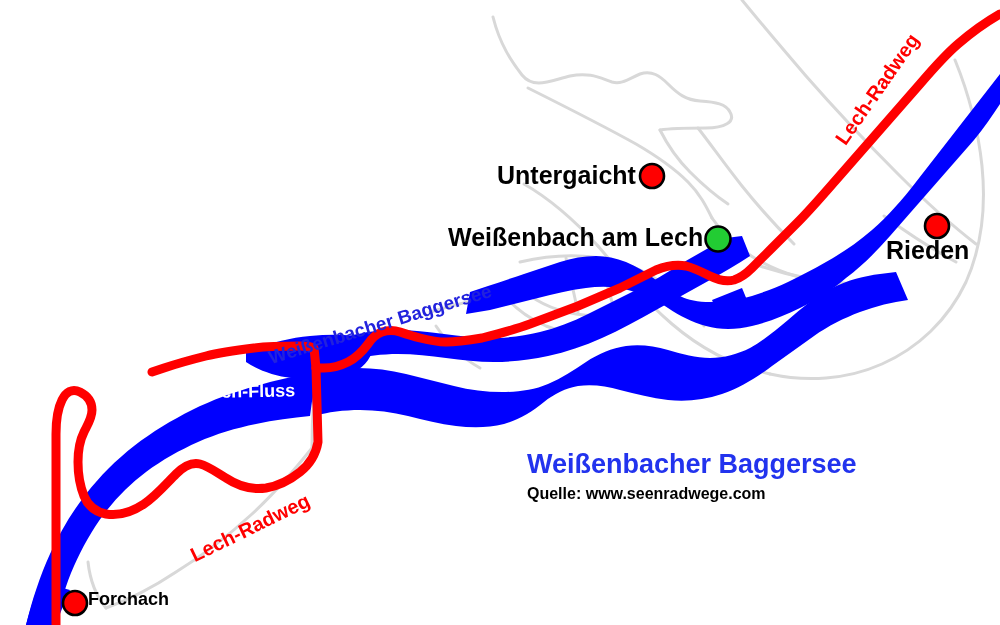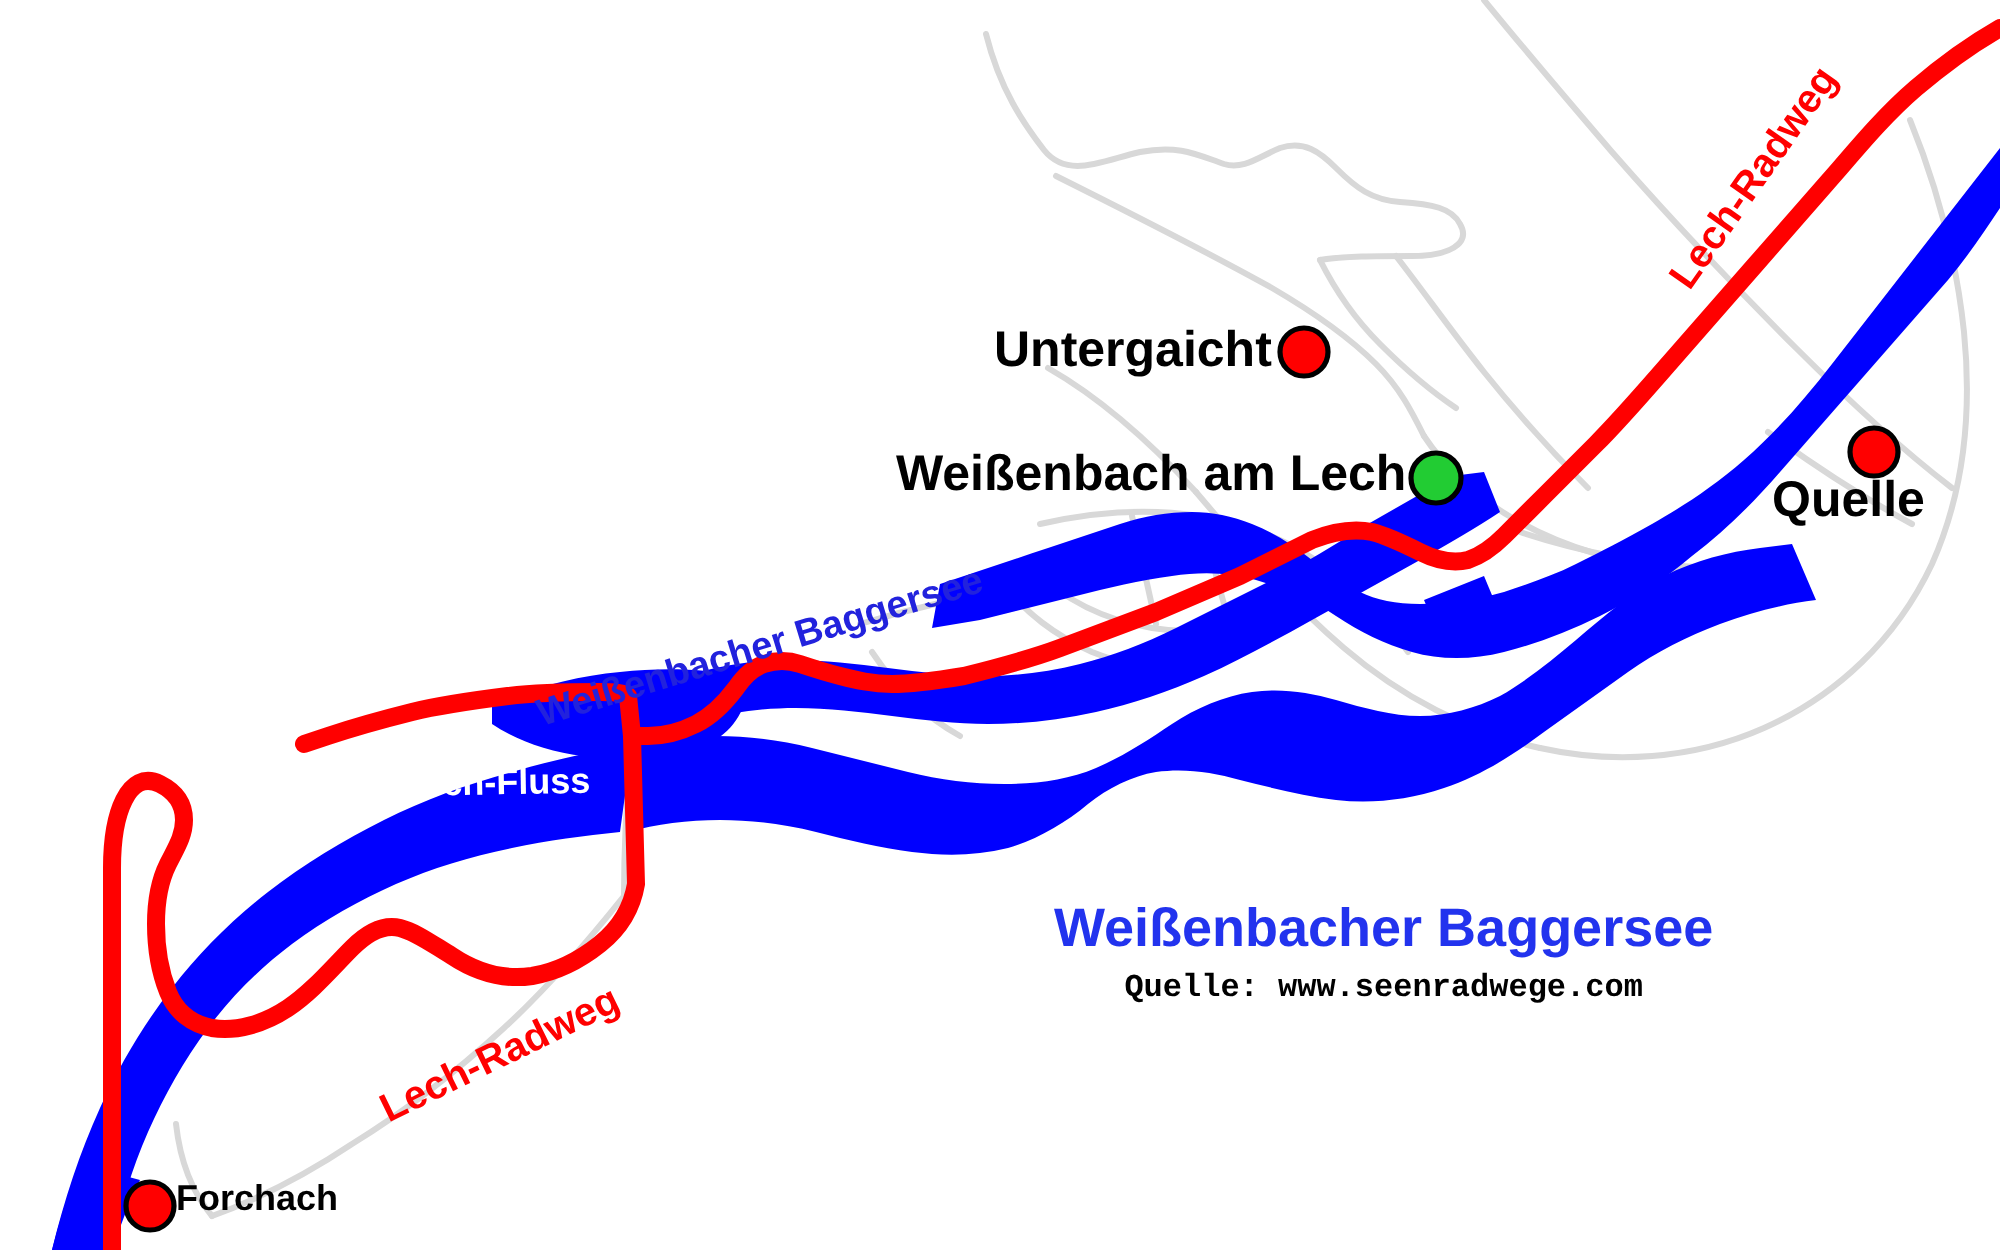--- a/index.html
+++ b/index.html
@@ -93,27 +93,26 @@
   #map-title {
     font-family: "Liberation Sans", sans-serif;
     font-weight: bold;
     font-size: 27px;
     color: #2233ee;
     letter-spacing: 0px;
     line-height: 1.1;
     white-space: nowrap;
   }
   #map-source {
-    font-family: Liberation Mono, monospace;
+    font-family: Liberation Sans, sans-serif;
     font-weight: bold;
     font-size: 16px;
     color: #000000;
     margin-top: 5px;
     white-space: nowrap;
-    text-align: center;
   }
 </style>
 </head>
 <body>
 
 <div id="map-root">
 
   <svg id="map-svg" viewBox="0 0 1000 625" xmlns="http://www.w3.org/2000/svg">
 
     <g>
@@ -214,21 +213,21 @@
       <circle class="town-dot-green" cx="718" cy="239" r="12.5"></circle>
       <circle class="town-dot-red" cx="937" cy="226" r="12"></circle>
       <circle class="town-dot-red" cx="75" cy="603" r="12"></circle>
     </g>
   </svg>
 
   <div class="town-label" style="left:448px; top:225px; font-size:25px;">Weißenbach am Lech</div>
 
   <div class="town-label" style="left:497px; top:163px; font-size:25px;">Untergaicht</div>
 
-  <div class="town-label" style="left:886px; top:238px; font-size:25px;">Quelle</div>
+  <div class="town-label" style="left:886px; top:238px; font-size:25px;">Rieden</div>
 
   <div class="town-label" style="left:88px; top:590px; font-size:18px;">Forchach</div>
 
   <div class="river-label" style="left:200px; top:383px; font-size:18px; transform:rotate(-1deg); transform-origin:left top;">Lech-Fluss</div>
 
   <div class="river-label" style="left:902px; top:152px; font-size:18px; transform:rotate(-52deg); transform-origin:left bottom;">Lech-Fluss</div>
 
   <div class="route-label" style="left:848px; top:128px; font-size:20px; transform:rotate(-55deg); transform-origin:left bottom;">Lech-Radweg</div>
 
   <div class="route-label" style="left:196px; top:545px; font-size:20px; transform:rotate(-26deg); transform-origin:left bottom;">Lech-Radweg</div>

